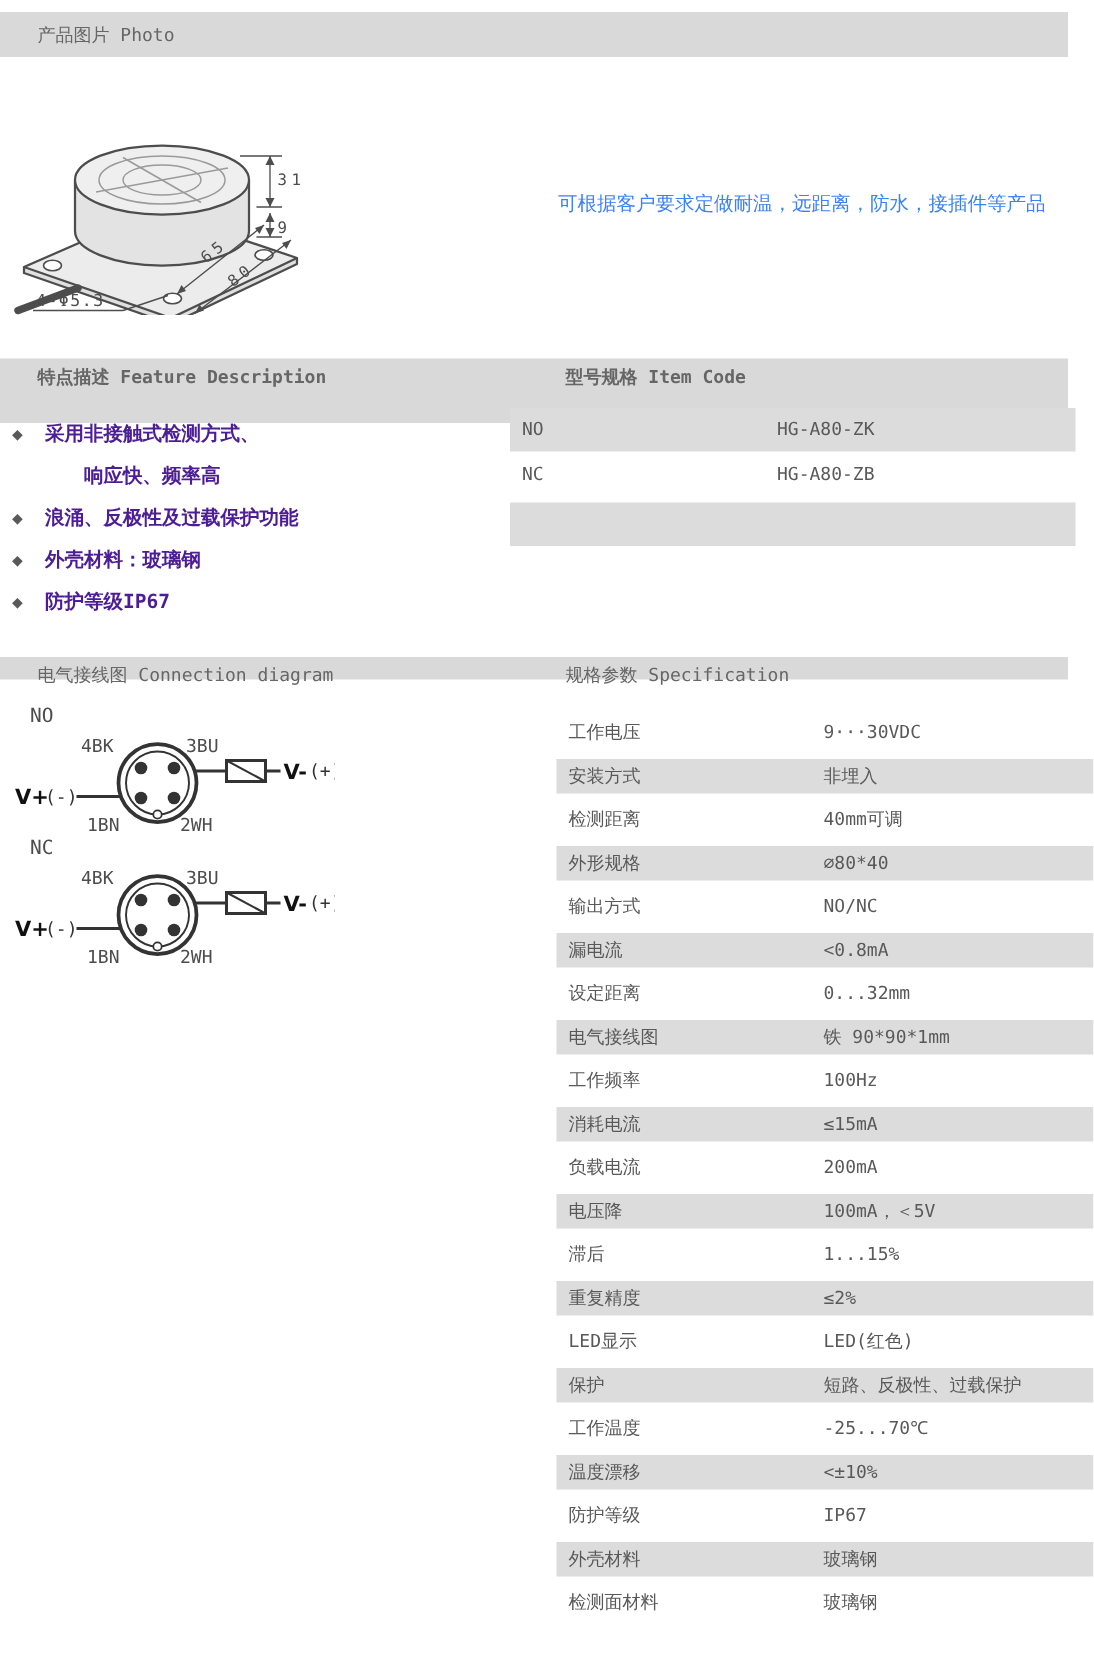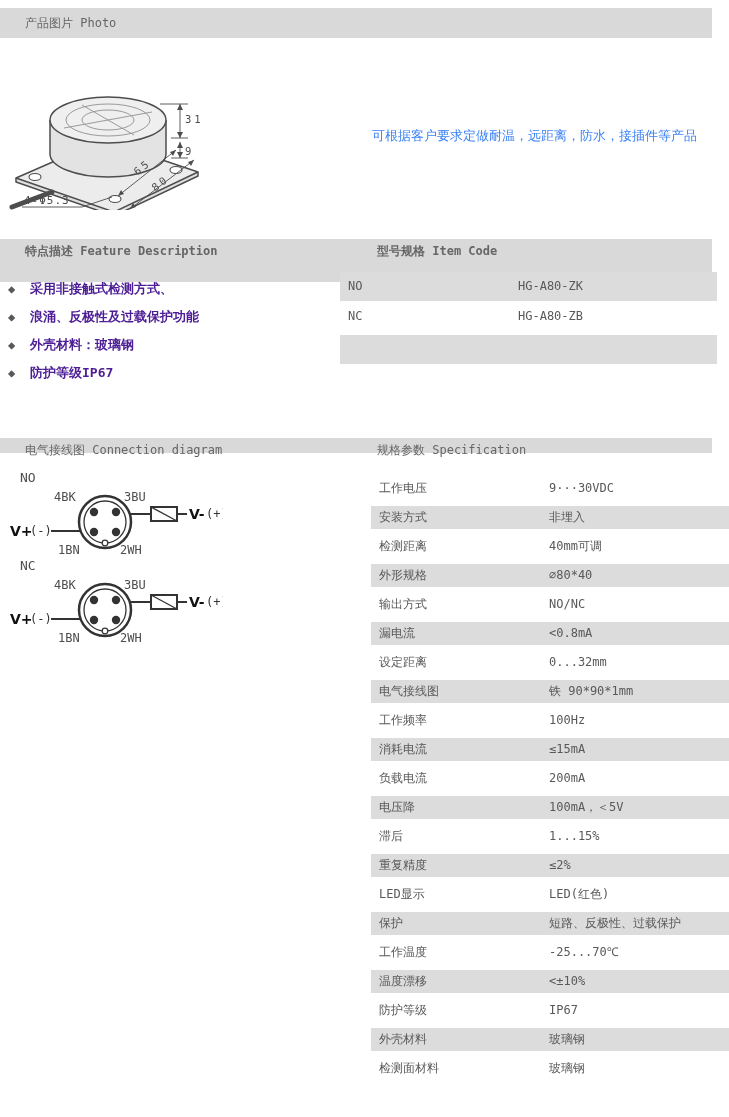--- a/index.html
+++ b/index.html
@@ -119,20 +119,21 @@
 
   <div class="note">可根据客户要求定做耐温，远距离，防水，接插件等产品</div>
 
   <div class="bar" id="bar-feature">
     <span class="bar-title">特点描述 Feature Description</span>
     <span class="bar-title right">型号规格 Item Code</span>
   </div>
 
   <div id="features">
       <div class="feature-line"><span class="bullet">◆</span><span class="ftext">采用非接触式检测方式、</span></div>
+      <div class="feature-line indent"><span class="ftext">响应快、频率高</span></div>
       <div class="feature-line"><span class="bullet">◆</span><span class="ftext">浪涌、反极性及过载保护功能</span></div>
       <div class="feature-line"><span class="bullet">◆</span><span class="ftext">外壳材料：玻璃钢</span></div>
       <div class="feature-line"><span class="bullet">◆</span><span class="ftext">防护等级IP67</span></div>
     </div>
 
   <div id="item-code" class="dtable">
       <div class="trow gray">
         <span class="cell-k">NO</span>
         <span class="cell-v">HG-A80-ZK</span>
       </div>

